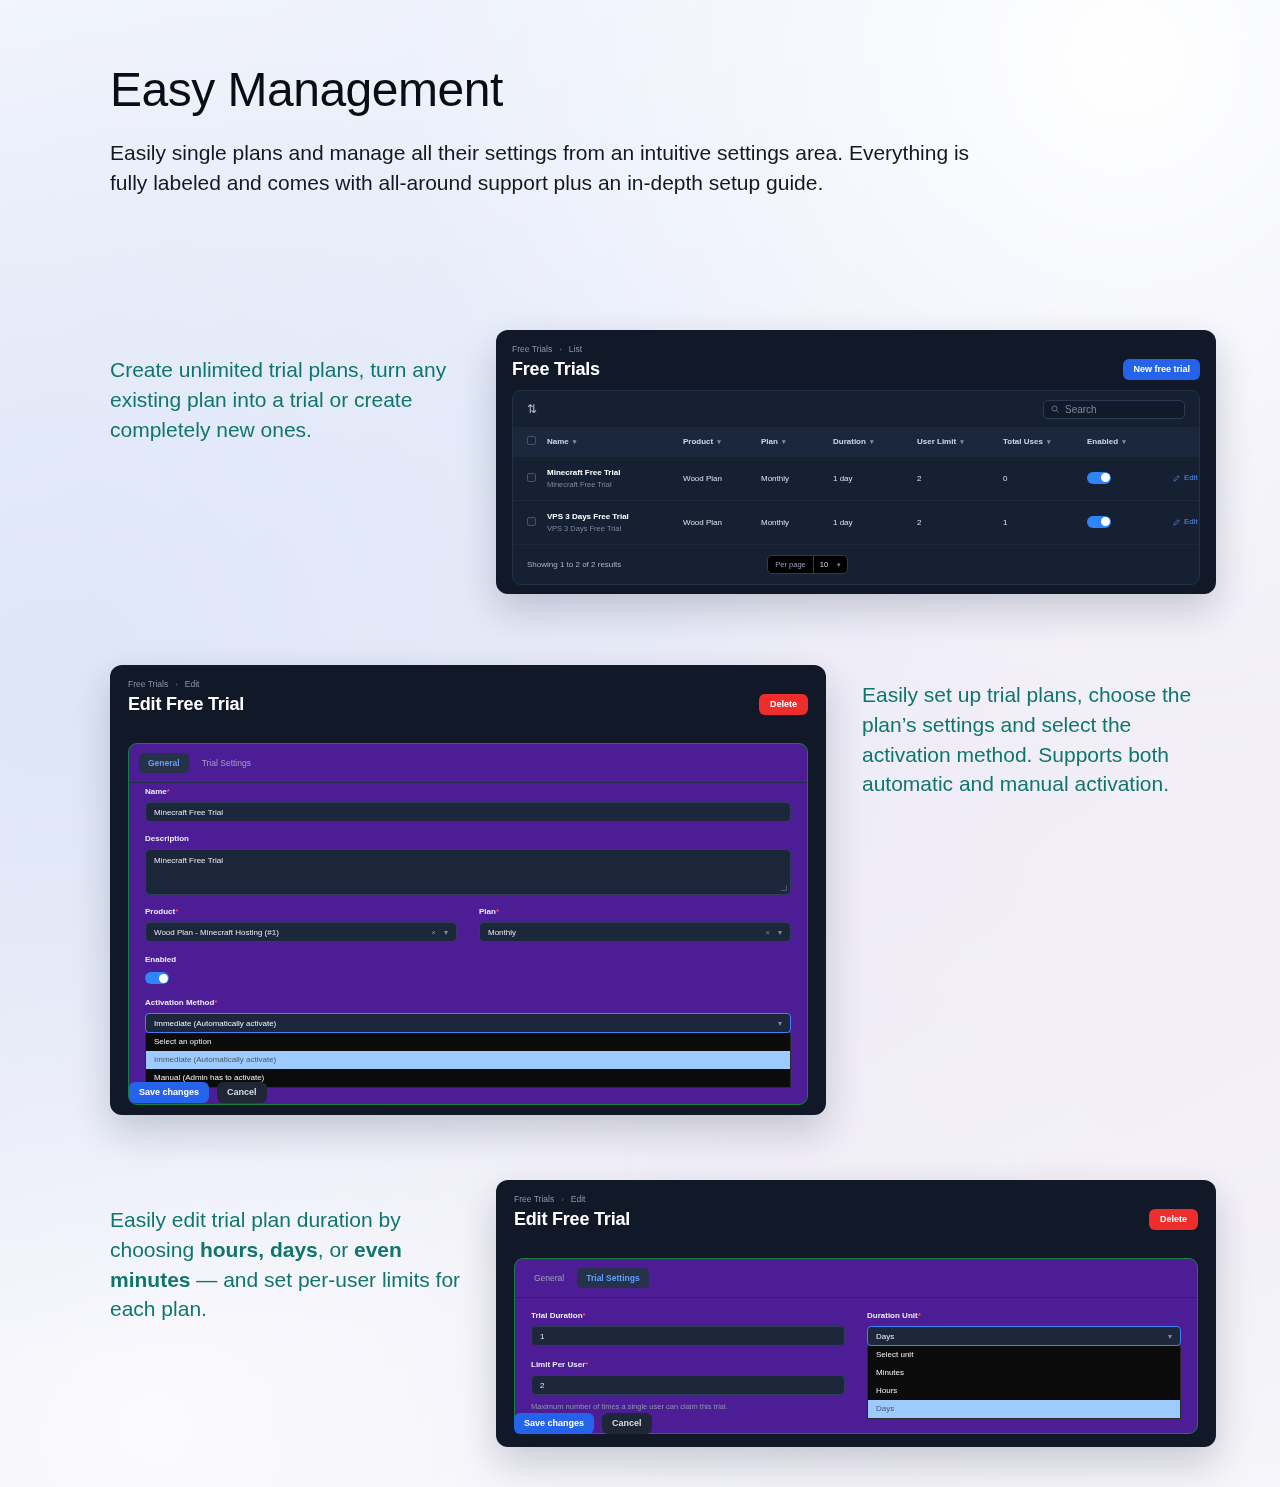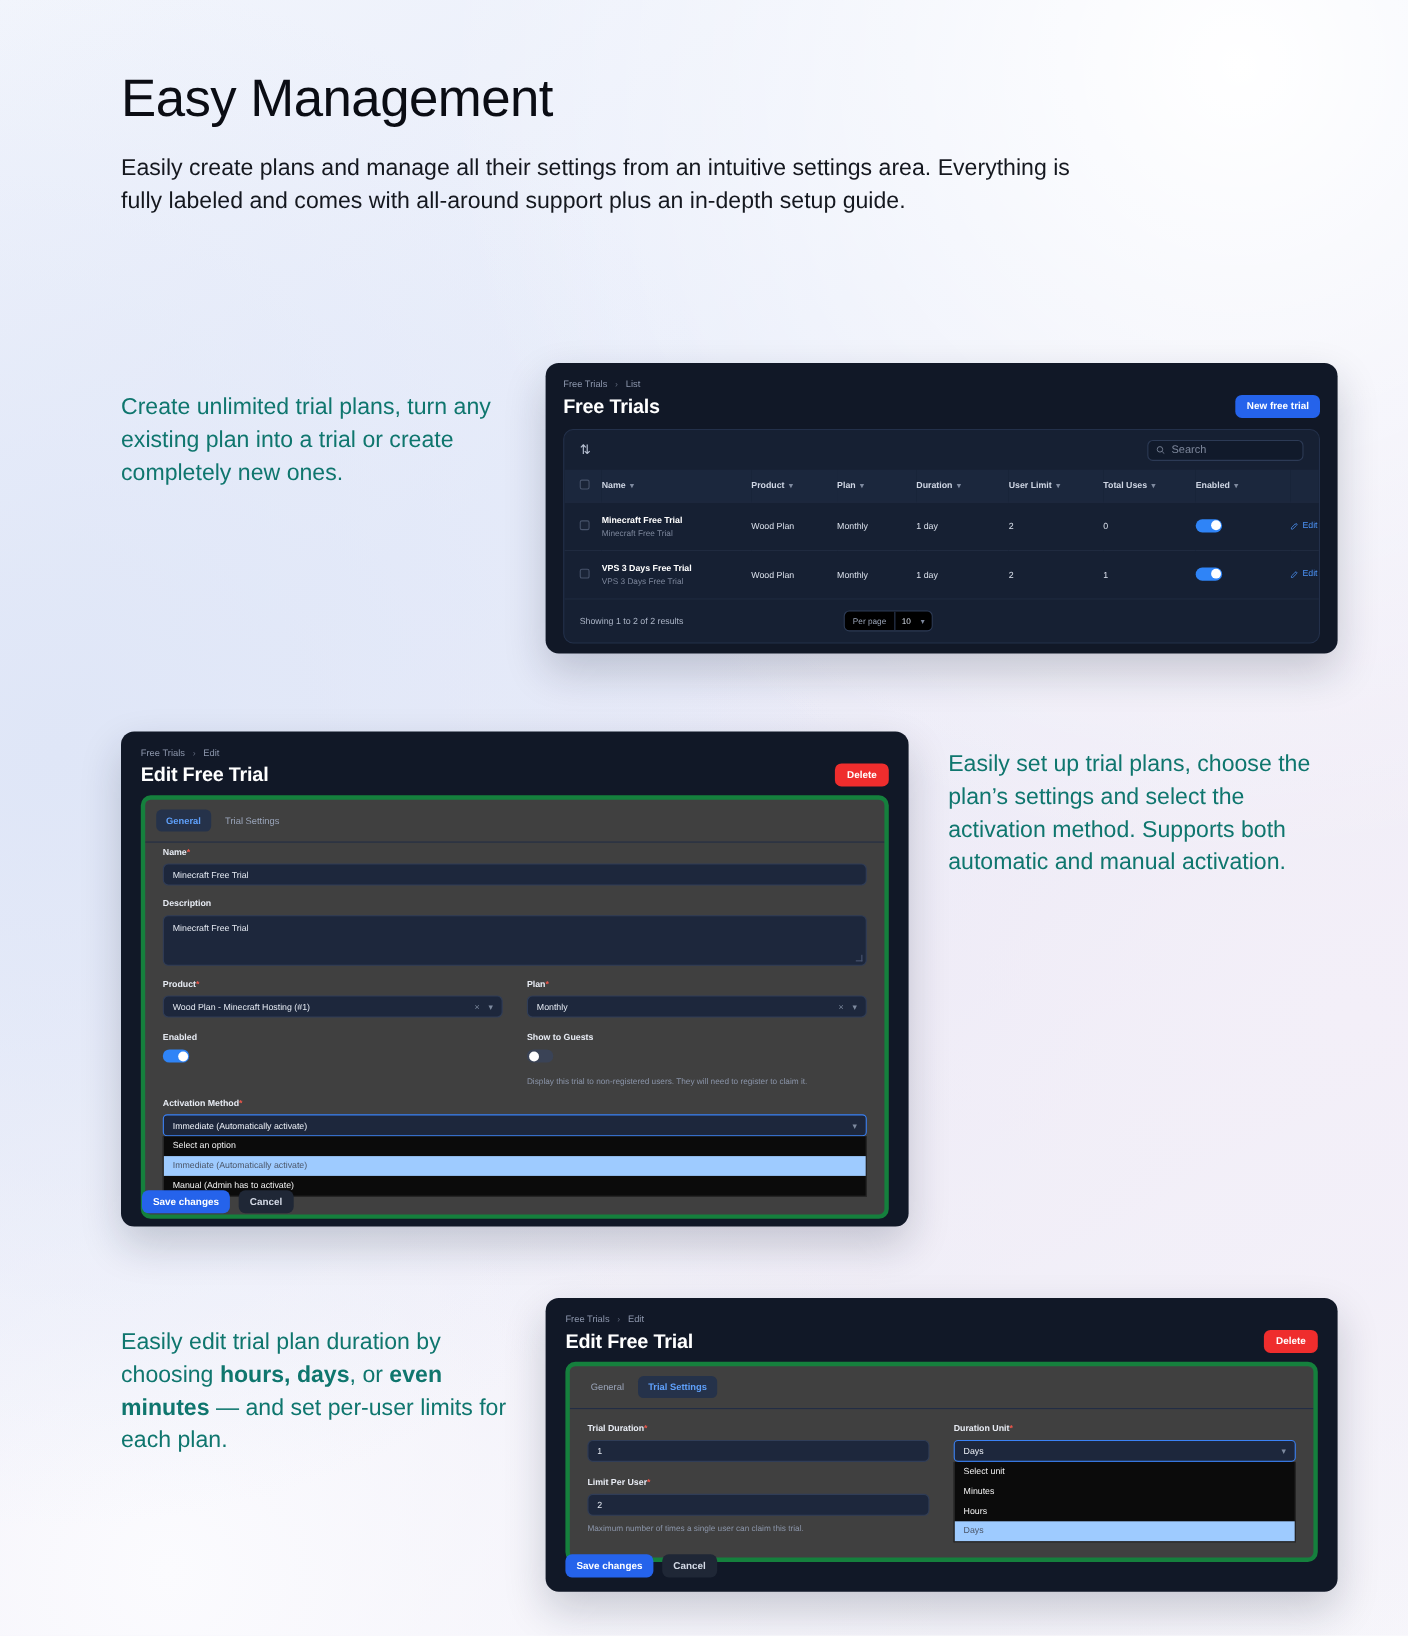--- a/index.html
+++ b/index.html
@@ -137,21 +137,21 @@
     border: 1px solid #2c3a55; border-radius: 5px; overflow: hidden; background: #000000;
   }
   .perpage .lbl { font-size: 7.5px; color: #99a3b6; padding: 4px 7px; }
   .perpage .val {
     font-size: 7.5px; color: #d9dfea; padding: 4px 6px; border-left: 1px solid #2c3a55;
     display: flex; align-items: center; gap: 5px;
   }
 
   
   .formcard {
-    background: #404040; border: 4px solid #15803d; border-radius: 9px; overflow: hidden;
+    background: #4c1d95; border: 1px solid #15803d; border-radius: 9px; overflow: hidden; margin-top: 20px;
   }
   .tabs { display: flex; gap: 4px; padding: 9px 10px; }
   .tab {
     font-size: 8.5px; padding: 5px 9px; border-radius: 5px; color: #9aa5ba; cursor: pointer;
   }
   .tab.active { background: #25324a; color: #5fa0fb; font-weight: 600; }
   .form-body { border-top: 1px solid #222d45; padding: 4px 16px 16px; }
 
   .flabel { font-size: 8px; font-weight: 700; color: #e7ebf3; margin-bottom: 6px; display: block; }
   .req { color: #f0564a; font-size: 8px; }
@@ -187,21 +187,21 @@
   }
   .options .opt.sel { background: #9ecbff; color: #4a5568; }
 
   .actions { display: flex; gap: 8px; align-items: center; }
 </style>
 </head>
 <body>
 
 <div class="hero">
   <h1>Easy Management</h1>
-  <p>Easily create plans and manage all their settings from an intuitive settings area. Everything is fully labeled and comes with all-around support plus an in-depth setup guide.</p>
+  <p>Easily single plans and manage all their settings from an intuitive settings area. Everything is fully labeled and comes with all-around support plus an in-depth setup guide.</p>
 </div>
 
 <div class="copy" id="copy-1">Create unlimited trial plans, turn any existing plan into a trial or create completely new ones.</div>
 
 <div class="copy" id="copy-2">Easily set up trial plans, choose the plan’s settings and select the activation method. Supports both automatic and manual activation.</div>
 
 <div class="copy" id="copy-3">
   <span>Easily edit trial plan duration by choosing </span><b>hours, days</b><span>, or </span><b>even minutes</b><span> — and set per-user limits for each plan.</span>
 </div>
 
@@ -362,25 +362,20 @@
               </span>
             </div>
           </div>
         </div>
 
         <div class="grid2" style="margin-top:13px;">
           <div>
             <label class="flabel">Enabled</label>
             <span class="toggle on"><span class="knob"></span></span>
           </div>
-          <div>
-            <label class="flabel">Show to Guests</label>
-            <span class="toggle off"><span class="knob"></span></span>
-            <div class="hint">Display this trial to non-registered users. They will need to register to claim it.</div>
-          </div>
         </div>
 
         <label class="flabel" style="margin-top:10px;"><span>Activation Method</span><span class="req">*</span></label>
         <div class="select-open">
           <span>Immediate (Automatically activate)</span>
           <span style="margin-left:auto;color:#7e8a9f;">▾</span>
         </div>
         <div class="options">
           <div class="opt">Select an option</div>
           <div class="opt sel">Immediate (Automatically activate)</div>

